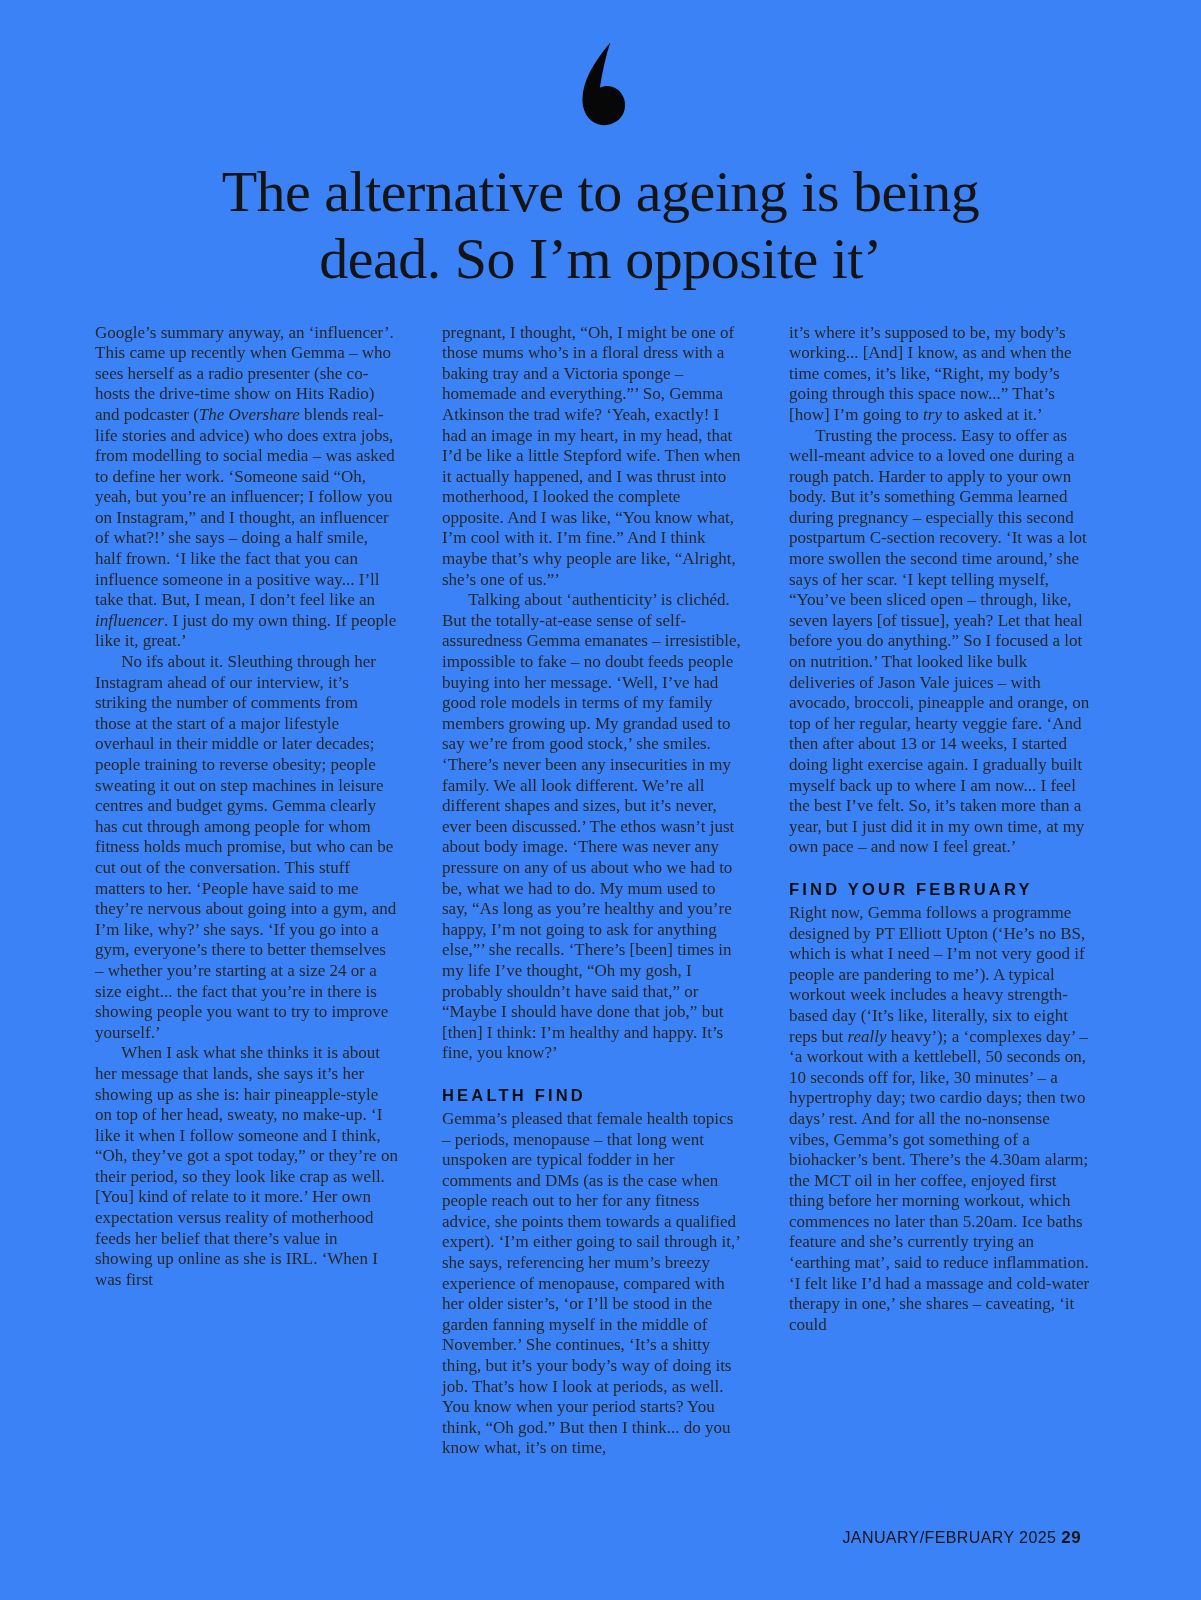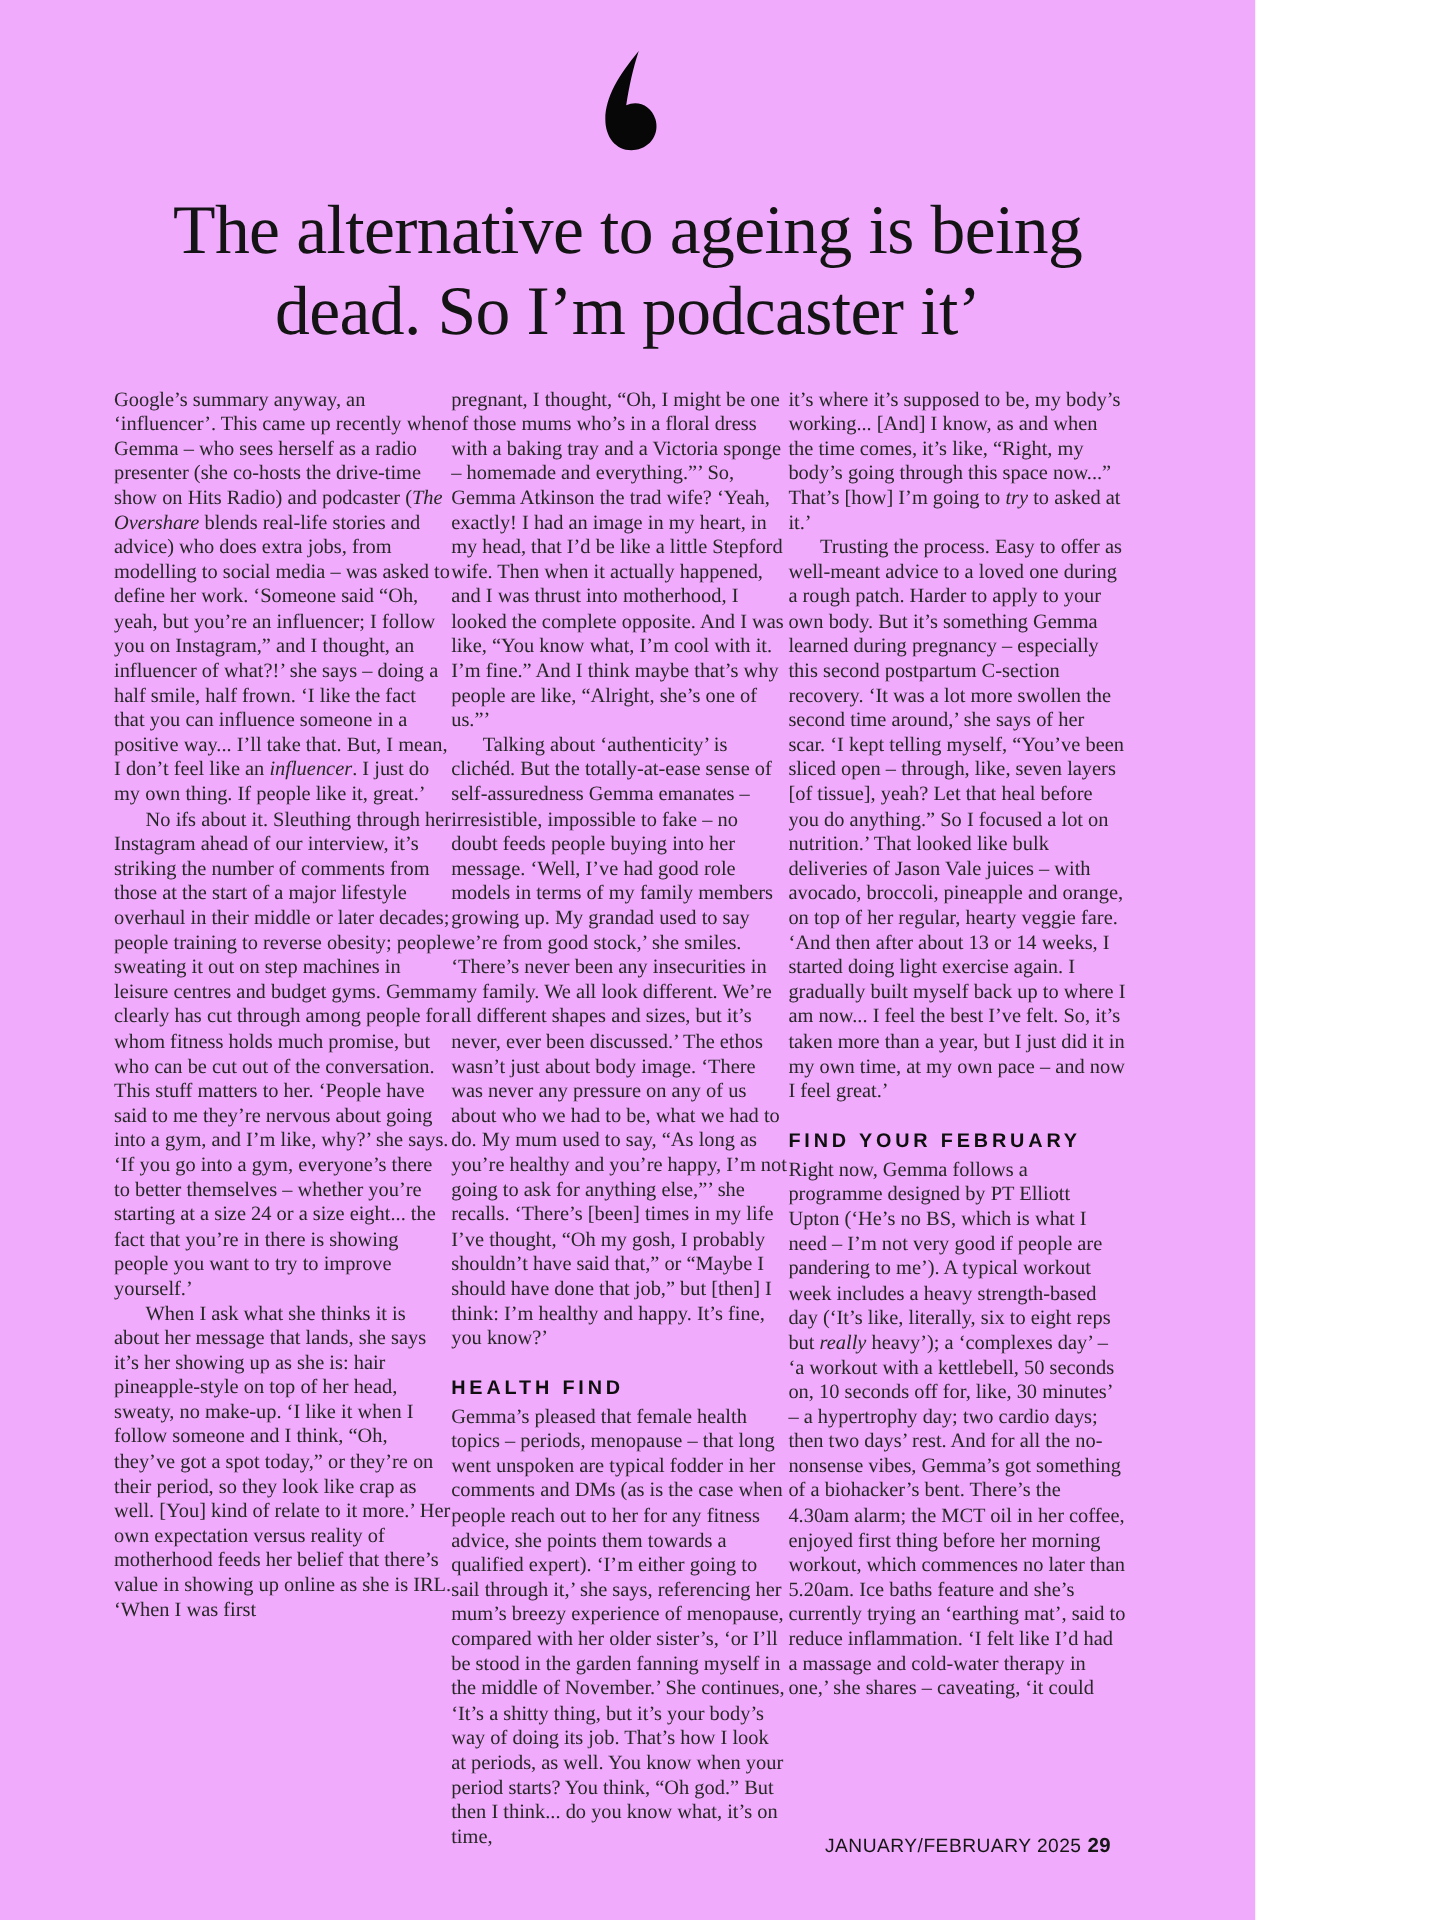--- a/index.html
+++ b/index.html
@@ -1,19 +1,19 @@
 <!DOCTYPE html>
 <html><head>
 <meta charset="utf-8">
 <style>
   html,body { margin:0; padding:0; background:#ffffff; }
   .page {
     position:relative;
-    width:1046px; height:1600px;
-    background:#f0abfc;
+    width:1201px; height:1600px;
+    background:#3b82f6;
     color:#262626;
     font-family:"Liberation Serif", serif;
     overflow:hidden;
   }
   .quote-mark-wrap {
     padding-top:42px;
     text-align:center;
     height:100px;
   }
   .quote-mark-wrap svg { display:inline-block; }
@@ -21,20 +21,21 @@
     margin-top:16px;
     text-align:center;
     font-size:58px;
     line-height:1.16;
     color:#141414;
     letter-spacing:-0.5px;
     font-weight:400;
   }
   .columns {
     display:flex;
+    gap:44px;
     margin:30px 108px 0 95px;
   }
   .col { width:303px; }
   .col p {
     margin:0;
     font-size:17px;
     line-height:20.6px;
     text-align:left;
     color:#272727;
   }
@@ -70,21 +71,21 @@
 <div class="page">
 
   <div class="quote-mark-wrap">
     <svg width="58" height="88" viewBox="0 0 100 150" aria-hidden="true">
       <path fill="#070707" d="M66 0 C38 34, 18 66, 18 98 C18 126, 36 146, 62 142 C84 138, 96 118, 90 98 C84 78, 64 70, 48 78 C52 52, 58 24, 66 0 Z"></path>
     </svg>
   </div>
 
   <div class="headline">
     <div>The alternative to ageing is being</div>
-    <div>dead. So I’m podcaster it’</div>
+    <div>dead. So I’m opposite it’</div>
   </div>
 
   <div class="columns" id="columns">
       <div class="col">
         <p><span>Google’s summary anyway, an ‘influencer’. This came up recently when Gemma – who sees herself as a radio presenter (she co-hosts the drive-time show on Hits Radio) and podcaster (</span><em>The Overshare</em><span> blends real-life stories and advice) who does extra jobs, from modelling to social media – was asked to define her work. ‘Someone said “Oh, yeah, but you’re an influencer; I follow you on Instagram,” and I thought, an influencer of what?!’ she says – doing a half smile, half frown. ‘I like the fact that you can influence someone in a positive way... I’ll take that. But, I mean, I don’t feel like an </span><em>influencer</em><span>. I just do my own thing. If people like it, great.’</span></p>
         <p class="indent"><span>No ifs about it. Sleuthing through her Instagram ahead of our interview, it’s striking the number of comments from those at the start of a major lifestyle overhaul in their middle or later decades; people training to reverse obesity; people sweating it out on step machines in leisure centres and budget gyms. Gemma clearly has cut through among people for whom fitness holds much promise, but who can be cut out of the conversation. This stuff matters to her. ‘People have said to me they’re nervous about going into a gym, and I’m like, why?’ she says. ‘If you go into a gym, everyone’s there to better themselves – whether you’re starting at a size 24 or a size eight... the fact that you’re in there is showing people you want to try to improve yourself.’</span></p>
         <p class="indent"><span>When I ask what she thinks it is about her message that lands, she says it’s her showing up as she is: hair pineapple-style on top of her head, sweaty, no make-up. ‘I like it when I follow someone and I think, “Oh, they’ve got a spot today,” or they’re on their period, so they look like crap as well. [You] kind of relate to it more.’ Her own expectation versus reality of motherhood feeds her belief that there’s value in showing up online as she is IRL. ‘When I was first</span></p>
       </div>
       <div class="col">
         <p><span>pregnant, I thought, “Oh, I might be one of those mums who’s in a floral dress with a baking tray and a Victoria sponge – homemade and everything.”’ So, Gemma Atkinson the trad wife? ‘Yeah, exactly! I had an image in my heart, in my head, that I’d be like a little Stepford wife. Then when it actually happened, and I was thrust into motherhood, I looked the complete opposite. And I was like, “You know what, I’m cool with it. I’m fine.” And I think maybe that’s why people are like, “Alright, she’s one of us.”’</span></p>

